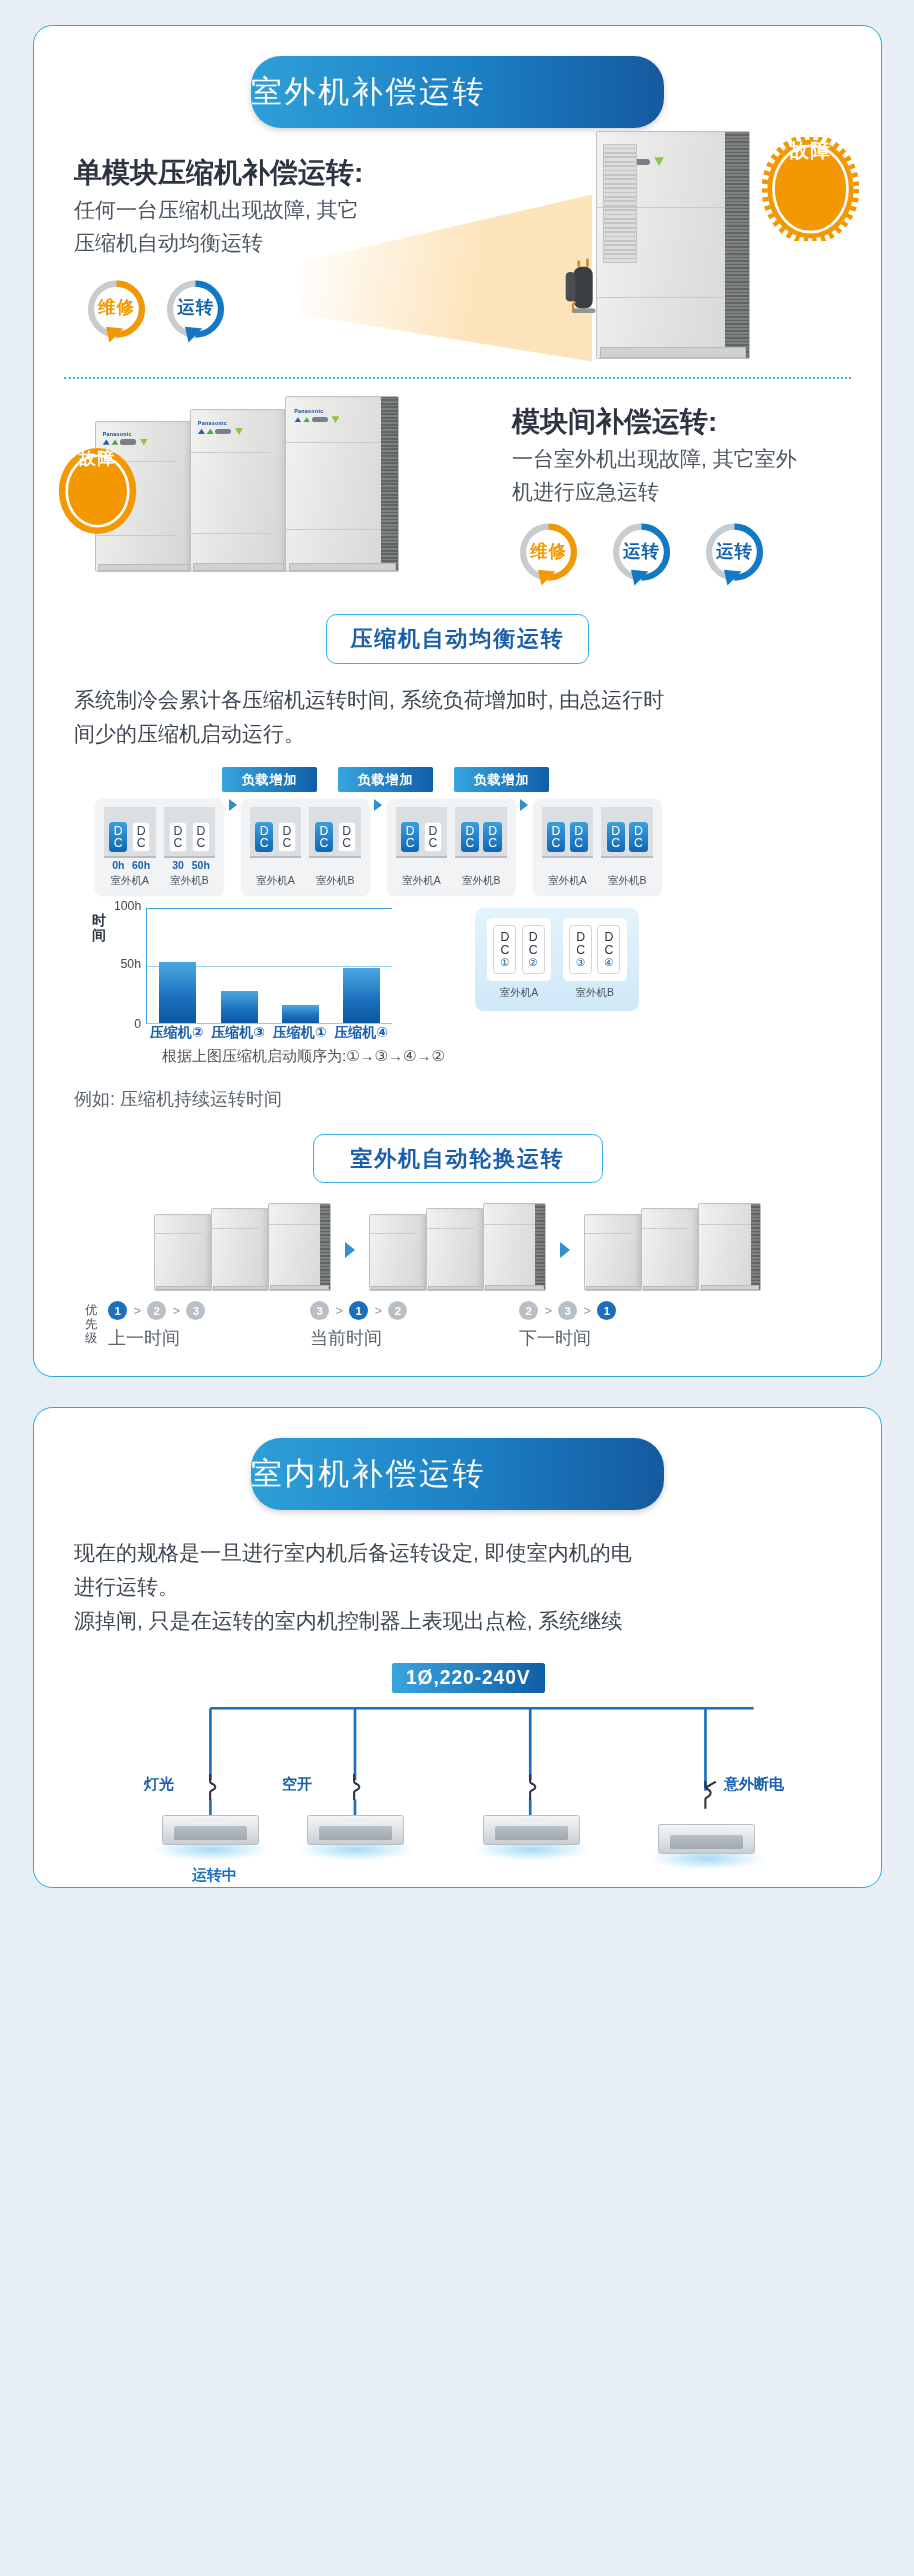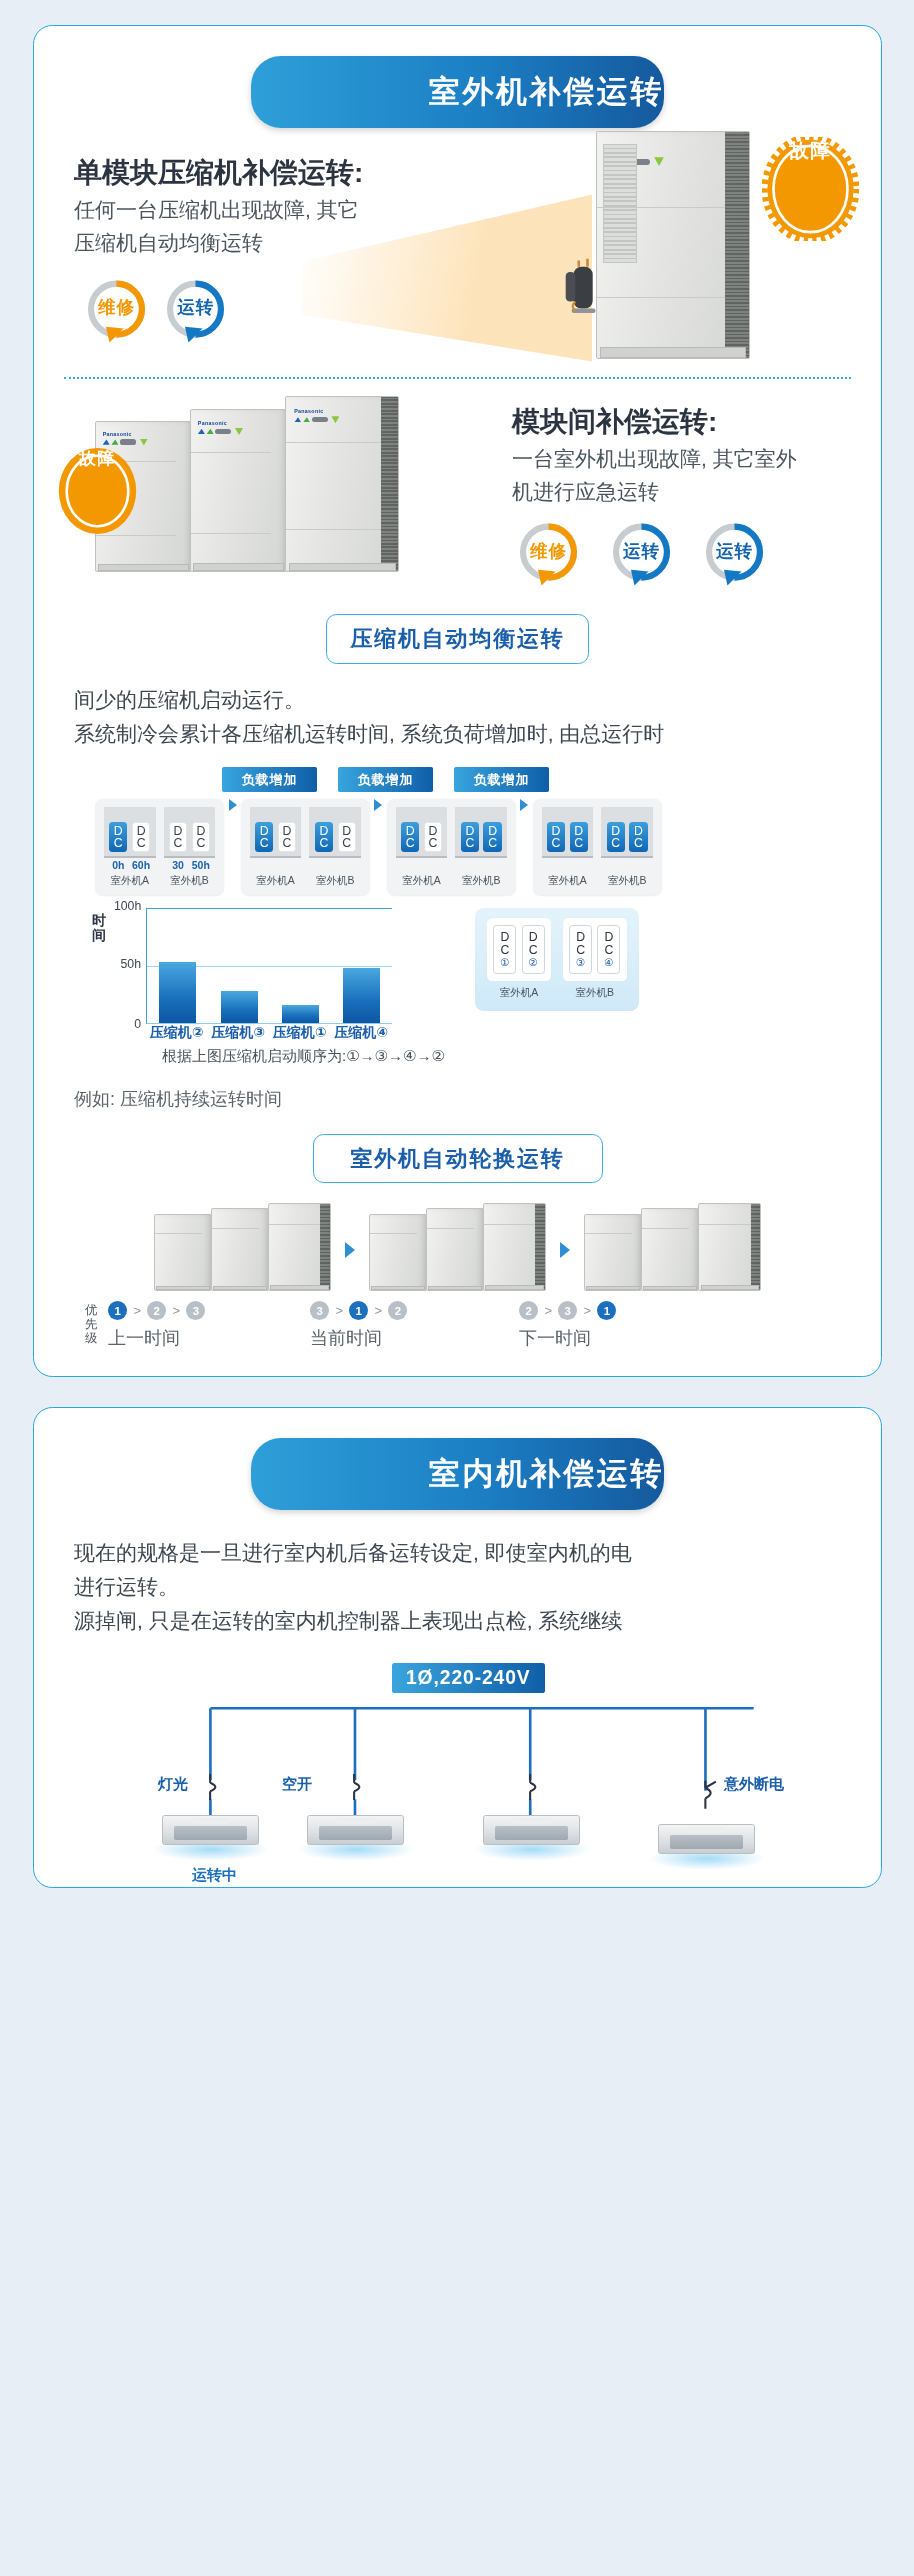--- a/index.html
+++ b/index.html
@@ -18,23 +18,23 @@
     position:relative;
     overflow:hidden;
   }
   .card + .card { margin-top:23px; }
 
   
   .pill-title {
     display:block;
     margin:0 auto;
     background:linear-gradient(90deg,#2e9fd8 0%,#1c7fc4 55%,#15599e 100%);
-    color:#fff; font-weight:bold;
+    color:#fff; font-weight:normal;
     border-radius:30px;
-    text-align:right;
+    text-align:left;
     letter-spacing:2.6px;
     box-shadow:0 2.6px 6.1px rgba(0,0,0,.18);
   }
   .pill-lg { width:413px; padding:15px 0; font-size:31px; }
 
   .pill-outline {
     display:block; margin:0 auto;
     border:1.8px solid #3aaee4; border-radius:10.5px;
     color:#1b5faa; font-weight:bold; font-size:22px;
     text-align:center; padding:8.8px 0; letter-spacing:1.8px;
@@ -381,22 +381,22 @@
           </svg>
           <span class="lbl" style="color:#1364ad;font-size:17.6px;margin-top:-5.3px;">运转</span>
         </div>
       </div>
     </div>
 
     <div style="margin-top:16px;">
       <div class="pill-outline">压缩机自动均衡运转</div>
 
       <div style="margin:19.3px 40px 0;">
+        <div class="para">系统制冷会累计各压缩机运转时间, 系统负荷增加时, 由总运行时</div>
         <div class="para">间少的压缩机启动运行。</div>
-        <div class="para">系统制冷会累计各压缩机运转时间, 系统负荷增加时, 由总运行时</div>
       </div>
 
       <div style="display:flex; margin:16px 0 0 188px; gap:21px;">
         <div class="loadtag">负载增加</div>
         <div class="loadtag">负载增加</div>
         <div class="loadtag">负载增加</div>
       </div>
 
       <div style="display:flex; align-items:flex-start; margin:7px 0 0 61px;">
 
@@ -721,21 +721,21 @@
       </div>
       <div style="position:absolute;left:606px;top:111px;">
         <svg width="30" height="35" viewBox="0 0 34 40">
             <path d="M14 2 v8" stroke="#2b3440" stroke-width="2.4" fill="none"></path>
             <path d="M14 10 l12 -7" stroke="#2b3440" stroke-width="2.4" fill="none"></path>
             <path d="M14 22 v12" stroke="#2b3440" stroke-width="2.4" fill="none"></path>
             <path d="M14 10 q12 6 0 12" stroke="#2b3440" stroke-width="2.4" fill="none"></path>
           </svg>
       </div>
 
-      <div class="bkr-lbl" style="position:absolute;left:71px;top:107px;">灯光</div>
+      <div class="bkr-lbl" style="position:absolute;left:57px;top:107px;">灯光</div>
       <div class="bkr-lbl" style="position:absolute;left:195px;top:107px;">空开</div>
       <div class="bkr-lbl" style="position:absolute;left:637px;top:107px;">意外断电</div>
 
       <div style="position:absolute;left:75px;top:147px;" class="iu">
           <div class="glow"></div>
           <div class="cas"></div>
         </div>
       <div style="position:absolute;left:220px;top:147px;" class="iu">
           <div class="glow"></div>
           <div class="cas"></div>

